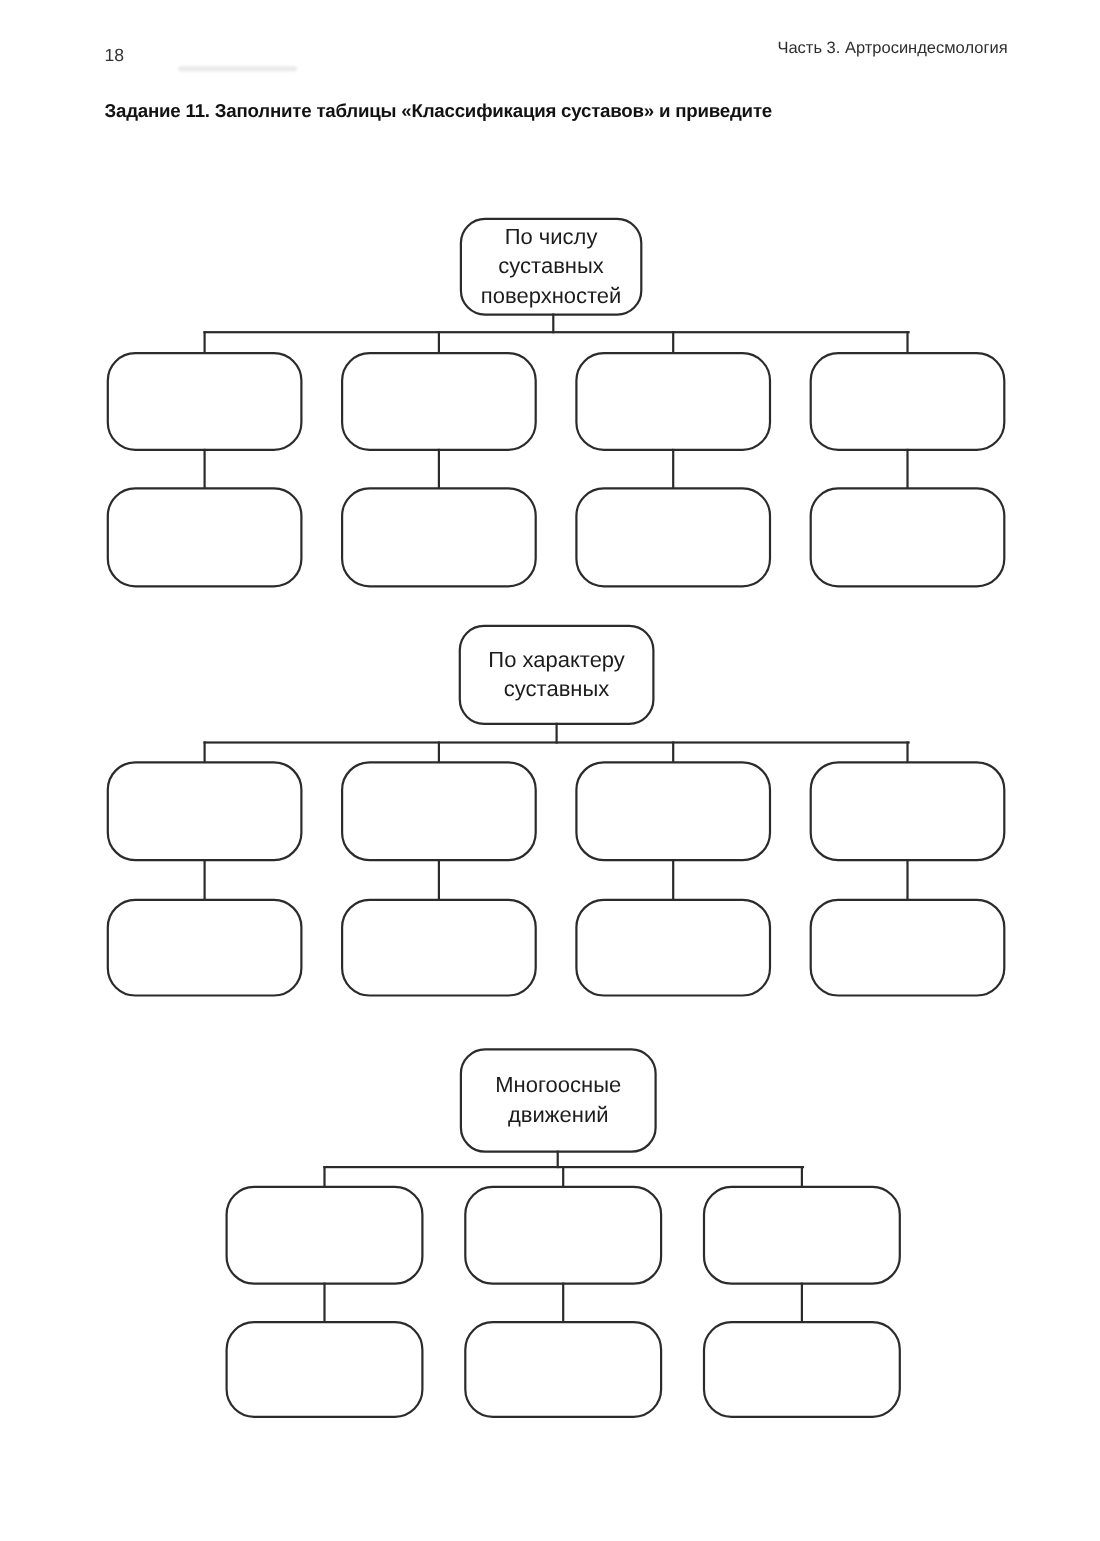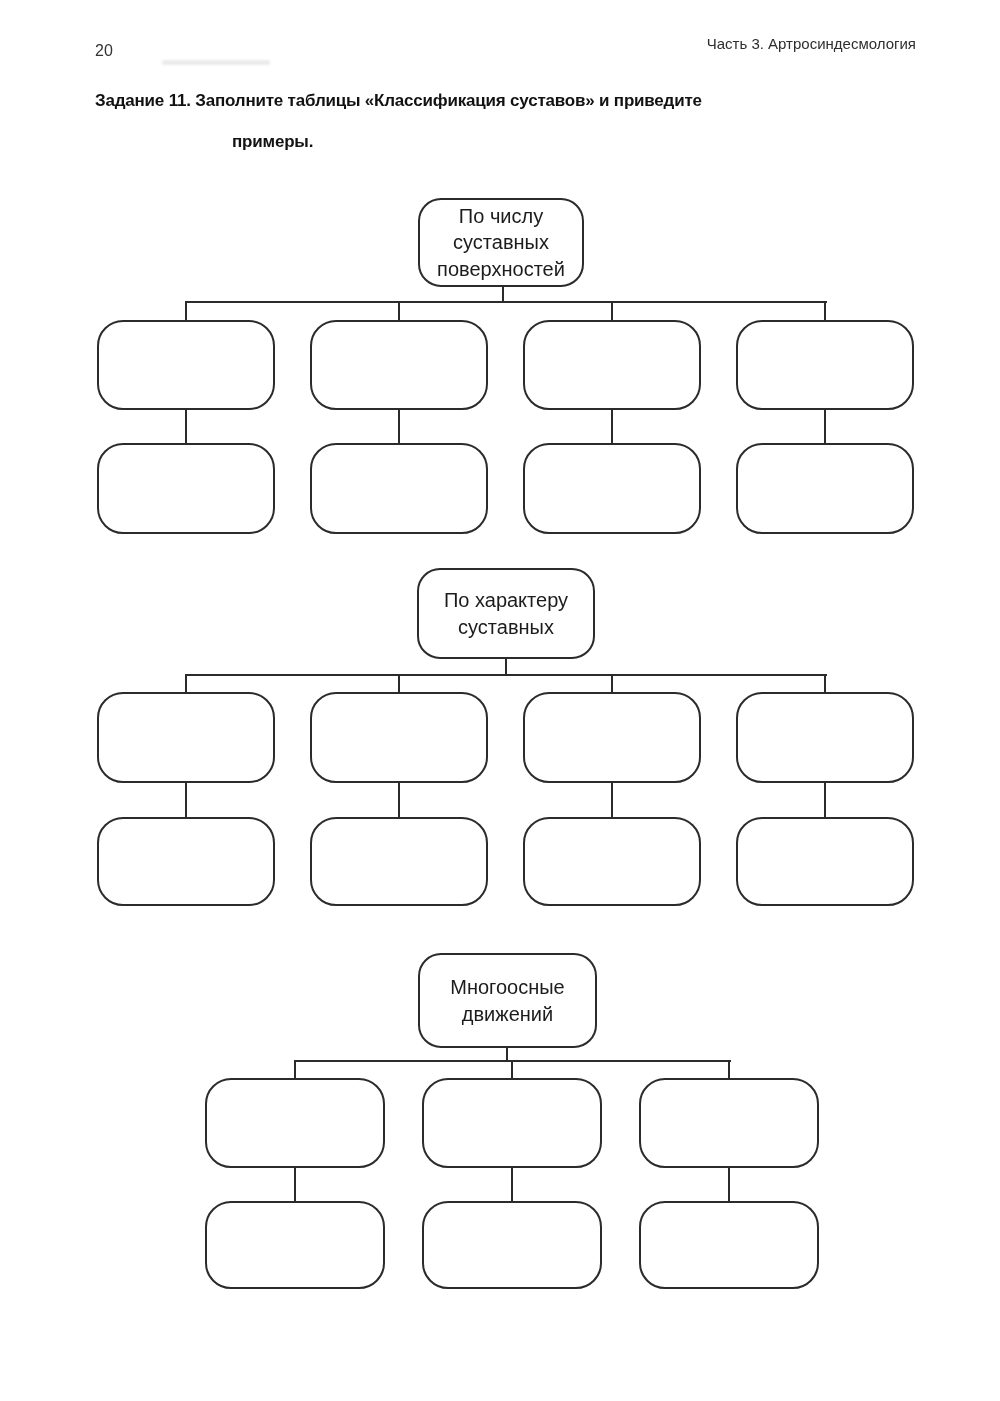--- a/index.html
+++ b/index.html
@@ -68,27 +68,26 @@
     border-radius:23px;
   }
   .v{ position:absolute; width:2px; background:var(--ink); }
   .h{ position:absolute; height:2px; background:var(--ink); }
 </style>
 </head>
 <body>
 
 <div class="page">
 
-  <div class="page-number">20</div>
+  <div class="page-number">18</div>
   <div class="chapter-header">Часть 3. Артросиндесмология</div>
   <div class="smudge"></div>
 
   <div class="task-title">
     <div class="line1">Задание 11. Заполните таблицы «Классификация суставов» и приведите</div>
-    <div class="line2">примеры.</div>
   </div>
 
   <div>
     <div class="bx root" style="left:418px;top:198px;width:166px;height:89px;">По числу суставных поверхностей</div>
 
     <div class="v" style="left:502px;top:285px;height:18px;"></div>
     <div class="h" style="left:185px;top:301px;width:642px;"></div>
 
     <div class="v" style="left:185px;top:301px;height:21px;"></div>
     <div class="v" style="left:398px;top:301px;height:21px;"></div>

